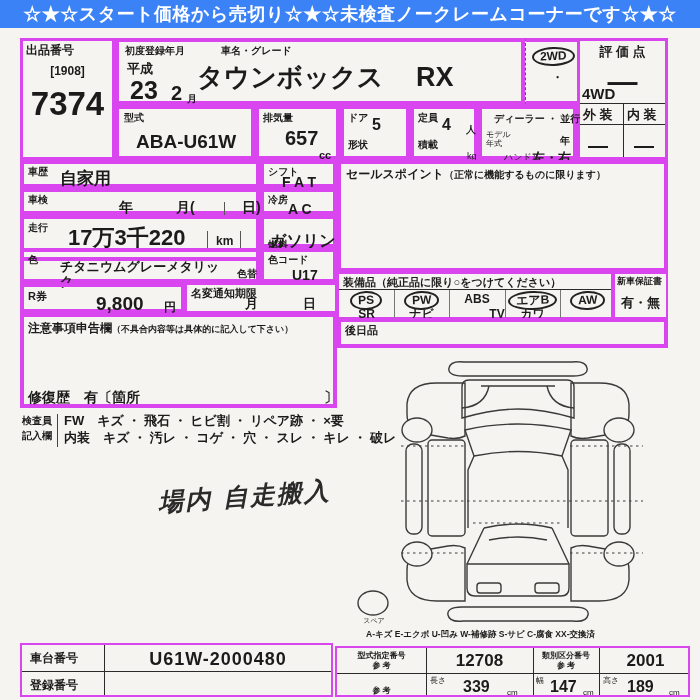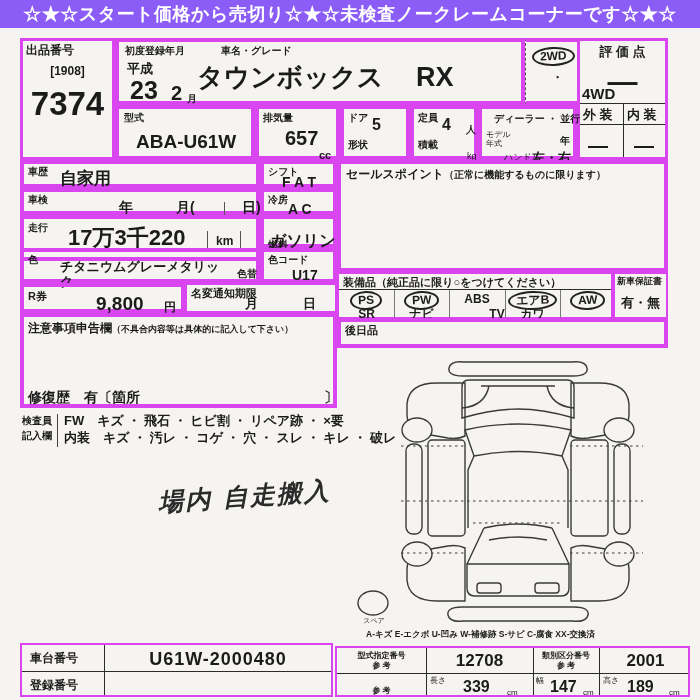--- a/index.html
+++ b/index.html
@@ -5,21 +5,21 @@
   html,body{margin:0;padding:0;}
   body{width:700px;height:700px;background:#f6f4f0;font-family:"Liberation Sans",sans-serif;color:#1b1b1b;overflow:hidden;}
   .sheet{position:relative;width:700px;height:700px;}
   .abs{position:absolute;box-sizing:border-box;}
   .cell{position:absolute;box-sizing:border-box;border:4px solid #d946ef;}
   .b2{border-width:2px;}
   .b3{border-width:3px;}
   .lbl{position:absolute;font-size:10px;font-weight:bold;line-height:1;white-space:nowrap;}
   .val{position:absolute;font-weight:bold;line-height:1;white-space:nowrap;}
   .thin{font-weight:normal;}
-  .banner{position:absolute;left:0;top:0;width:700px;height:28px;background:#8b5cf6;color:#ffffff;
+  .banner{position:absolute;left:0;top:0;width:700px;height:28px;background:#3b82f6;color:#ffffff;
     font-size:18px;font-weight:bold;text-align:center;line-height:28px;white-space:nowrap;letter-spacing:.5px;}
   .circ{display:inline-block;border:2px solid #222;border-radius:50%;padding:1px 6px 2px 6px;transform:rotate(-2deg);}
   .dash-left{border-left:1px dashed #555;}
   .vline{position:absolute;width:1px;background:#2b2b2b;}
   .hline{position:absolute;height:1px;background:#2b2b2b;}
   .hand{font-family:"DejaVu Serif",serif;font-style:italic;font-weight:bold;color:#2a2a2a;}
   svg{display:block;}
   .ctr{text-align:center;}
 </style>
 </head>

